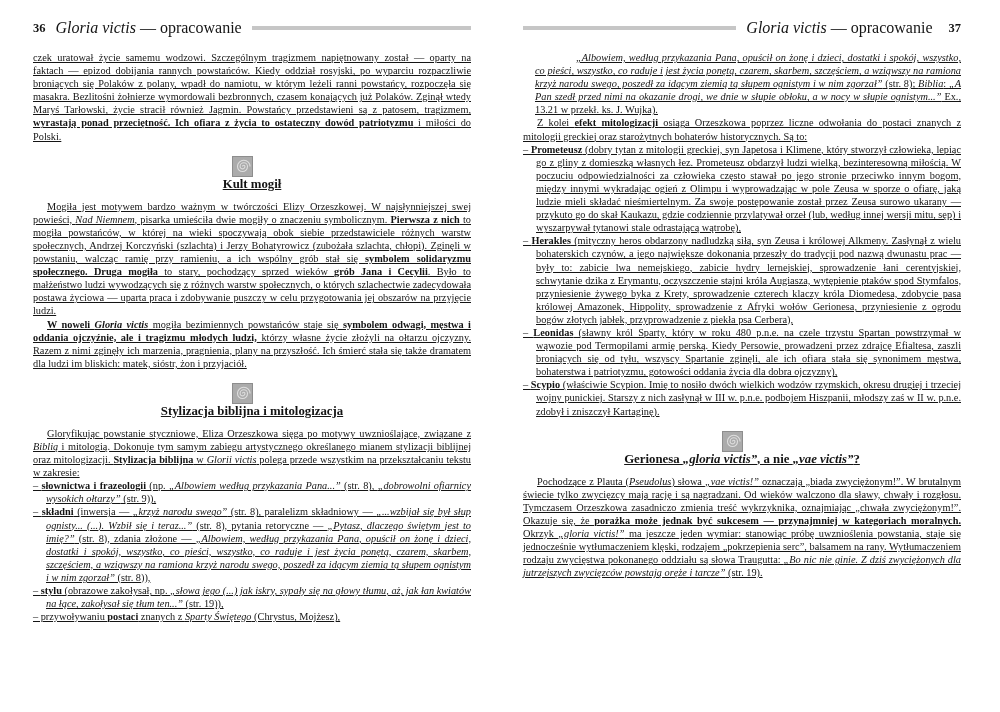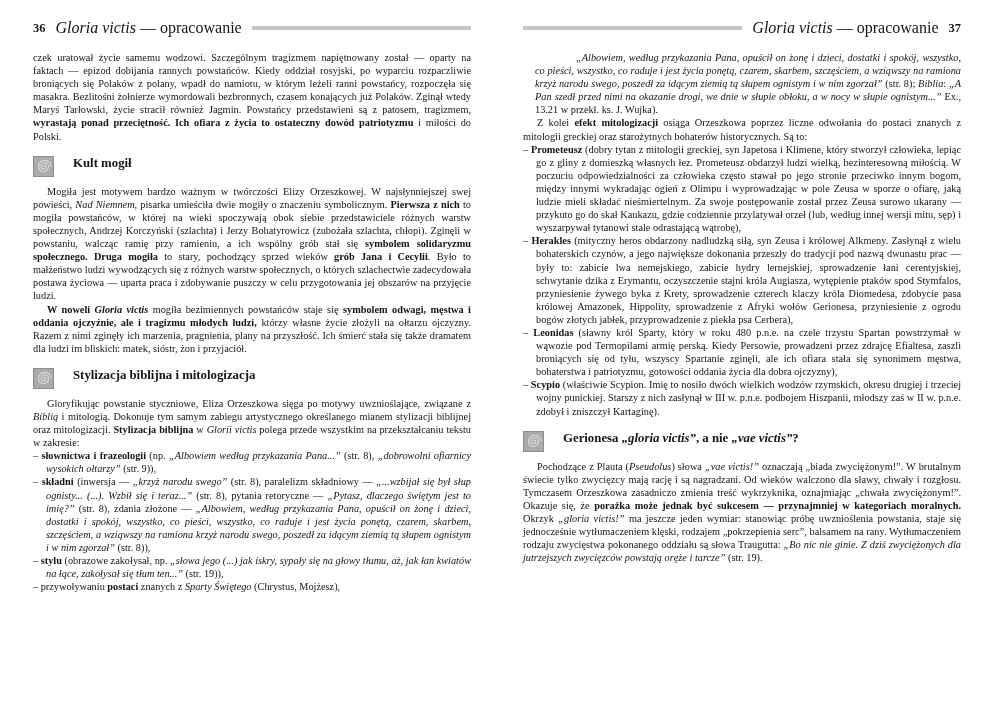--- a/index.html
+++ b/index.html
@@ -16,38 +16,39 @@
   .page-right { left: 523px; }
 
   .page-header {
     display: flex; align-items: center;
     margin-bottom: 15px; height: 16px;
   }
   .page-num { font-weight: bold; font-size: 12.5px; }
   .running-title { font-size: 16px; white-space: nowrap; }
   .page-header.hdr-left .page-num { margin-right: 10px; }
   .page-header.hdr-left .running-title { margin-right: 10px; }
-  .page-header.hdr-right .page-num { margin-left: 10px; }
+  .page-header.hdr-right .page-num { margin-left: 16px; }
   .page-header.hdr-right .running-title { margin-left: 10px; }
   .header-rule { flex: 1 1 auto; height: 4px; background: #c6c6c6; }
 
-  .page-body { font-size: 10.3px; line-height: 13.1px; text-align: justify; }
+  .page-body { font-size: 10.3px; line-height: 13.1px; text-align: justify; text-decoration: underline; }
   .para { margin: 0; }
   .indent { text-indent: 14px; }
   .li { padding-left: 13px; text-indent: -13px; }
   .quote { margin-left: 12px; text-indent: 41px; }
 
   .run-n {}
   .run-b { font-weight: bold; }
   .run-i { font-style: italic; }
   .run-bi { font-weight: bold; font-style: italic; }
 
   .section-heading {
-    display: flex; align-items: flex-start;
+    display: flex; align-items: center;
     margin: 13px 0 8px 0;
+    flex-direction: column;
   }
   .section-icon {
     width: 21px; height: 21px; flex: 0 0 21px;
     margin-right: 19px; display: inline-block;
   }
   .heading-text { font-size: 12.8px; line-height: 15px; text-align: left; }
 </style>
 </head>
 <body>
 

